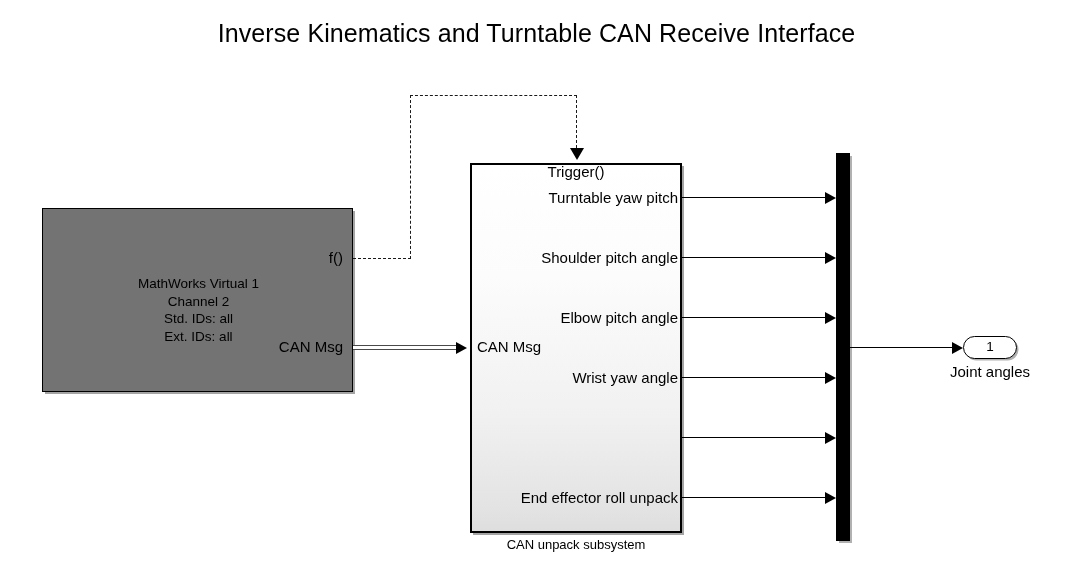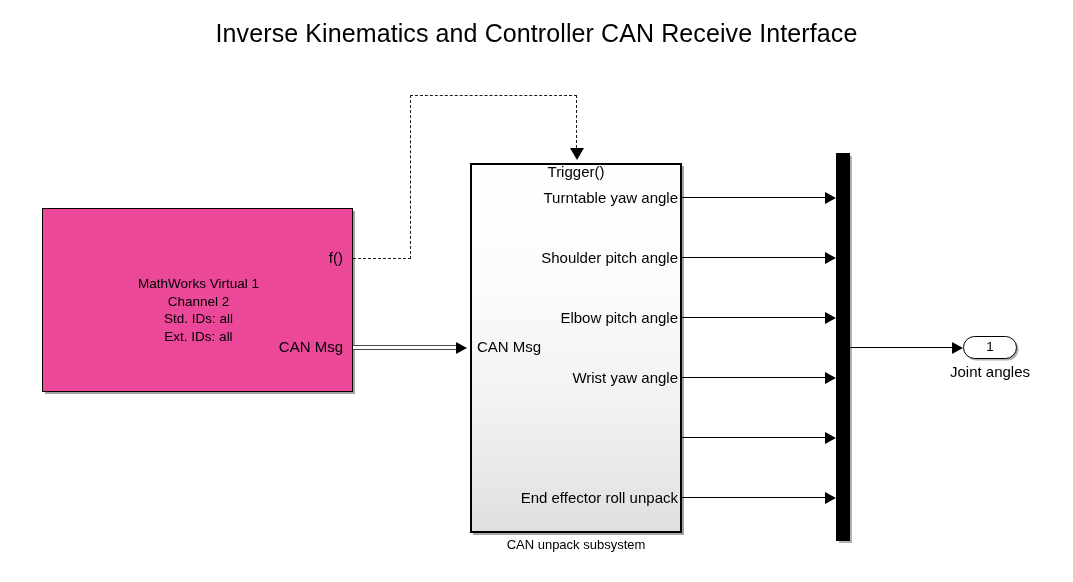--- a/index.html
+++ b/index.html
@@ -32,21 +32,21 @@
     letter-spacing: 0.1px;
     color: #000;
     white-space: nowrap;
   }
 
   
   .block {
     position: absolute;
     box-sizing: border-box;
     border: 1.6px solid #000;
-    background: #ec4899;
+    background: #737373;
     box-shadow: 2.5px 2.5px 0 -0.5px rgba(90,90,90,0.55);
   }
 
   .can-receive-block {
     left: 42px;
     top: 208px;
     width: 311px;
     height: 184px;
   }
 
@@ -184,21 +184,21 @@
     border-top: 1.3px solid #4a4a4a;
     border-bottom: 1.3px solid #4a4a4a;
     background: #ffffff;
   }
 </style>
 </head>
 <body>
 
 <div id="canvas">
 
-  <div class="diagram-title">Inverse Kinematics and Controller CAN Receive Interface</div>
+  <div class="diagram-title">Inverse Kinematics and Turntable CAN Receive Interface</div>
 
   <div class="block can-receive-block">
     <div class="can-receive-text">MathWorks Virtual 1
 Channel 2
 Std. IDs: all
 Ext. IDs: all</div>
   </div>
 
   <div class="port-label right" style="left:253px; top:258px; width:90px;">f()</div>
 
@@ -212,21 +212,21 @@
 
   <div class="msg-line" style="left:353px; top:345px; width:104px;"></div>
   <div class="arrow-right" style="left:456px; top:347.5px;"></div>
 
   <div class="block unpack-block"></div>
 
   <div class="port-label center" style="left:576px; top:172px;">Trigger()</div>
 
   <div class="port-label left" style="left:477px; top:347px; width:120px;">CAN Msg</div>
 
-  <div class="port-label right" style="left:480px; top:198px; width:198px;">Turntable yaw angle</div>
+  <div class="port-label right" style="left:480px; top:198px; width:198px;">Turntable yaw pitch</div>
   <div class="port-label right" style="left:480px; top:258px; width:198px;">Shoulder pitch angle</div>
   <div class="port-label right" style="left:480px; top:318px; width:198px;">Elbow pitch angle</div>
   <div class="port-label right" style="left:480px; top:378px; width:198px;">Wrist yaw angle</div>
   <div class="port-label right" style="left:480px; top:498px; width:198px;">End effector roll unpack</div>
 
   <div class="unpack-caption">CAN unpack subsystem</div>
 
   <div class="sig-line" style="left:682px; top:197px; width:144px;"></div>
   <div class="arrow-right" style="left:825px; top:197.5px;"></div>
 

